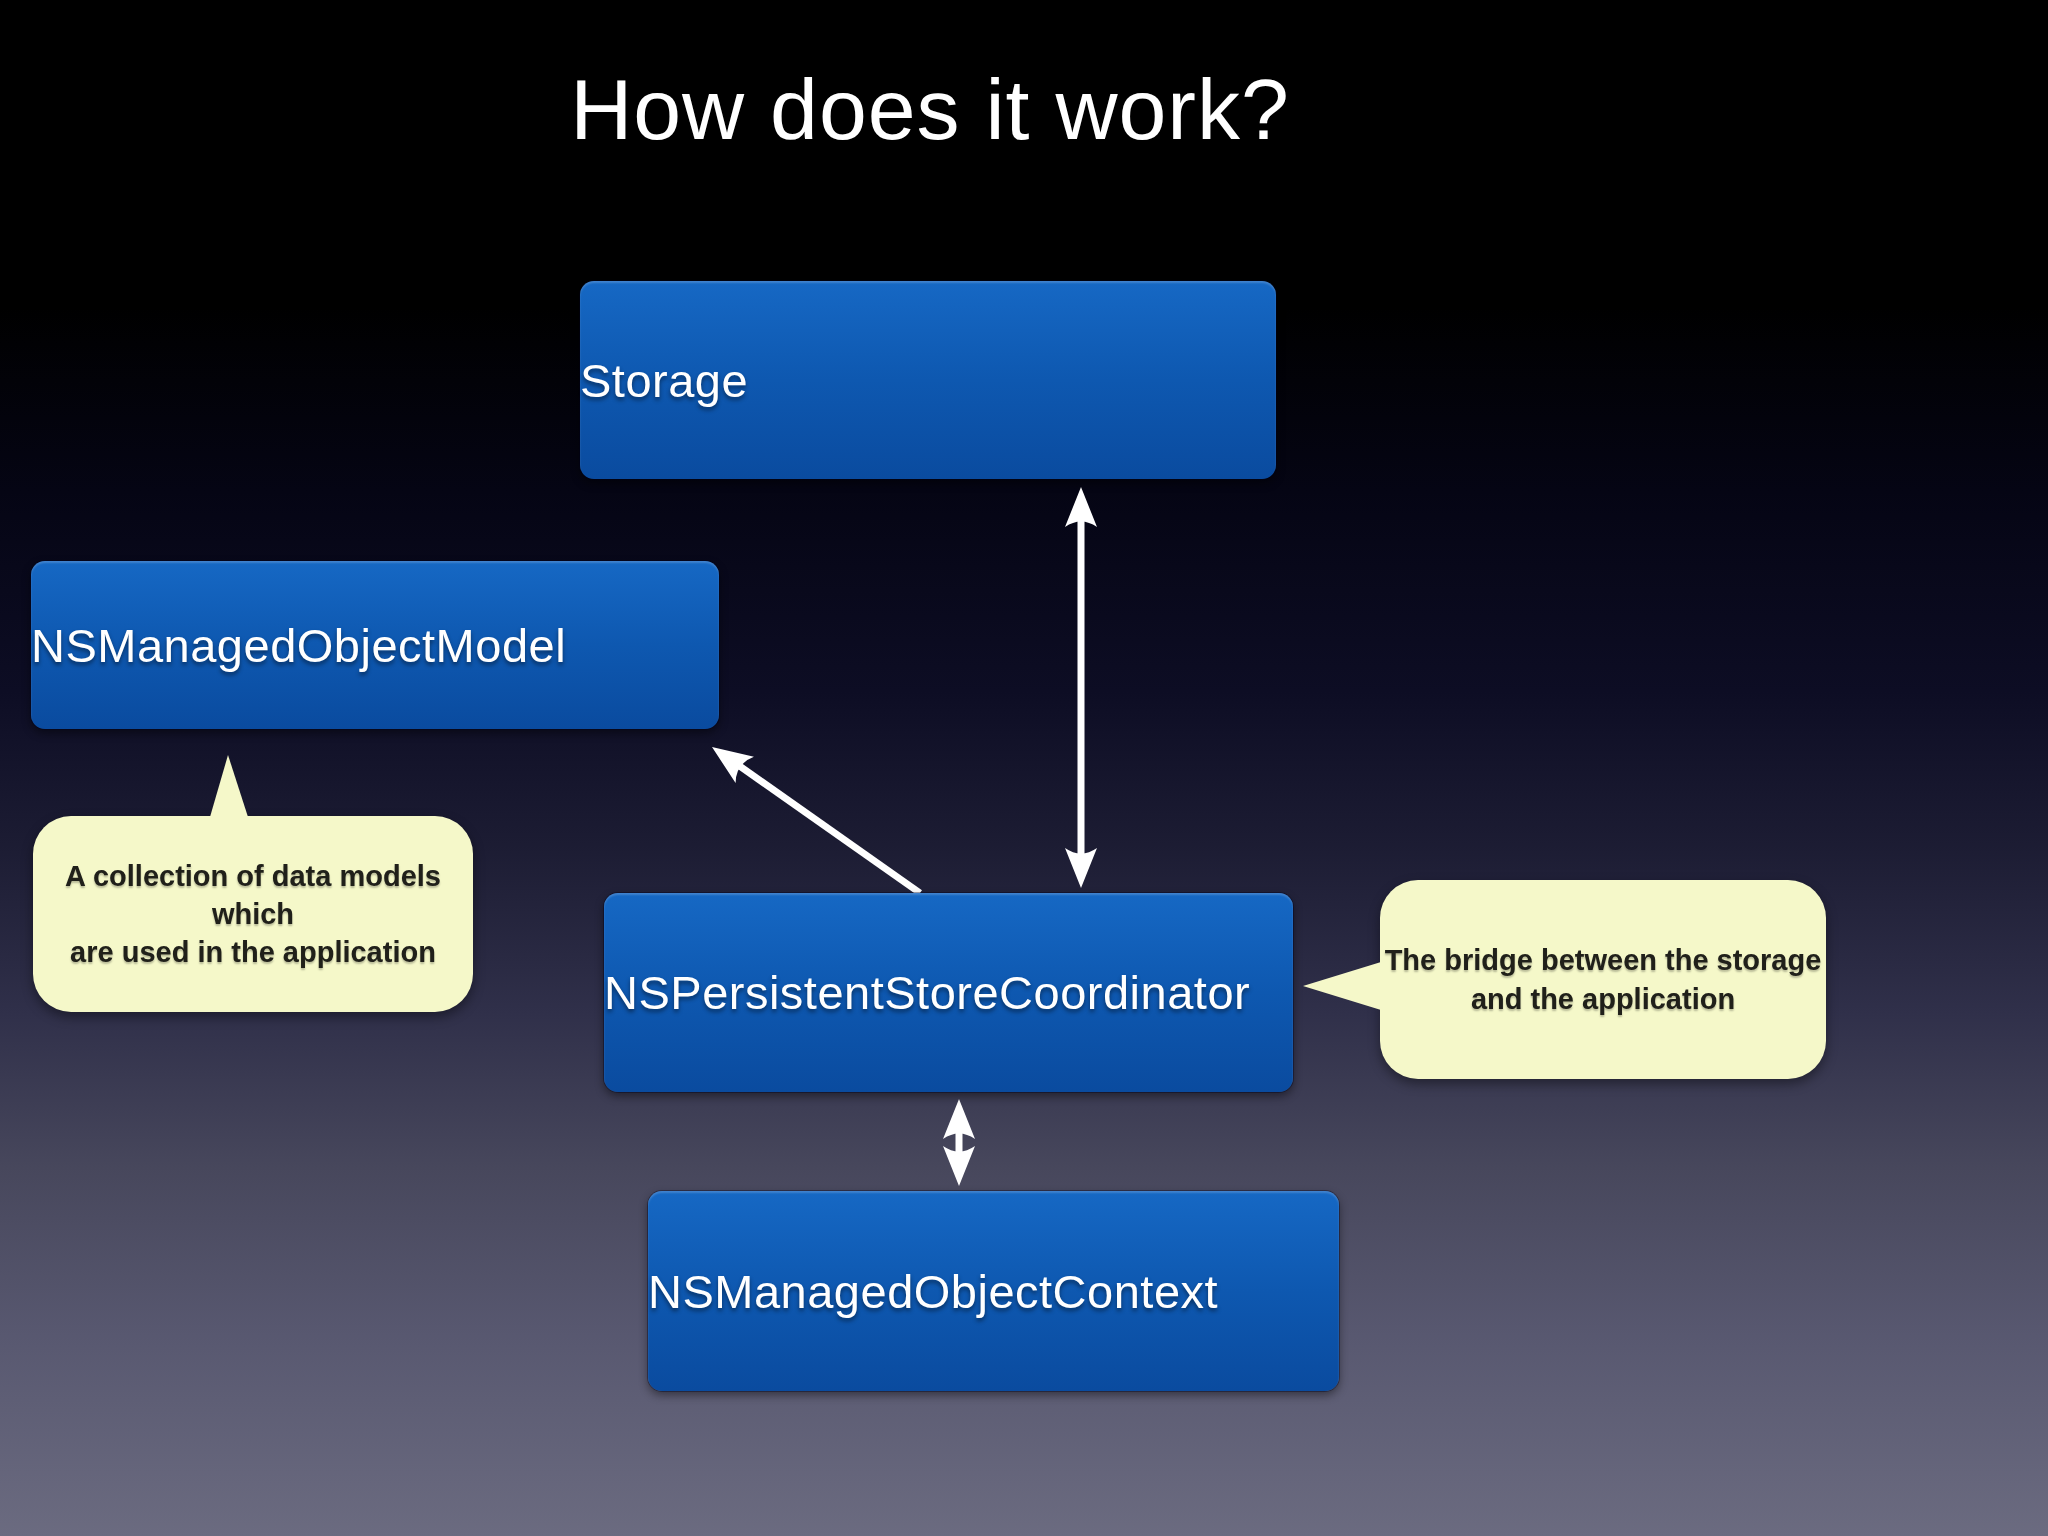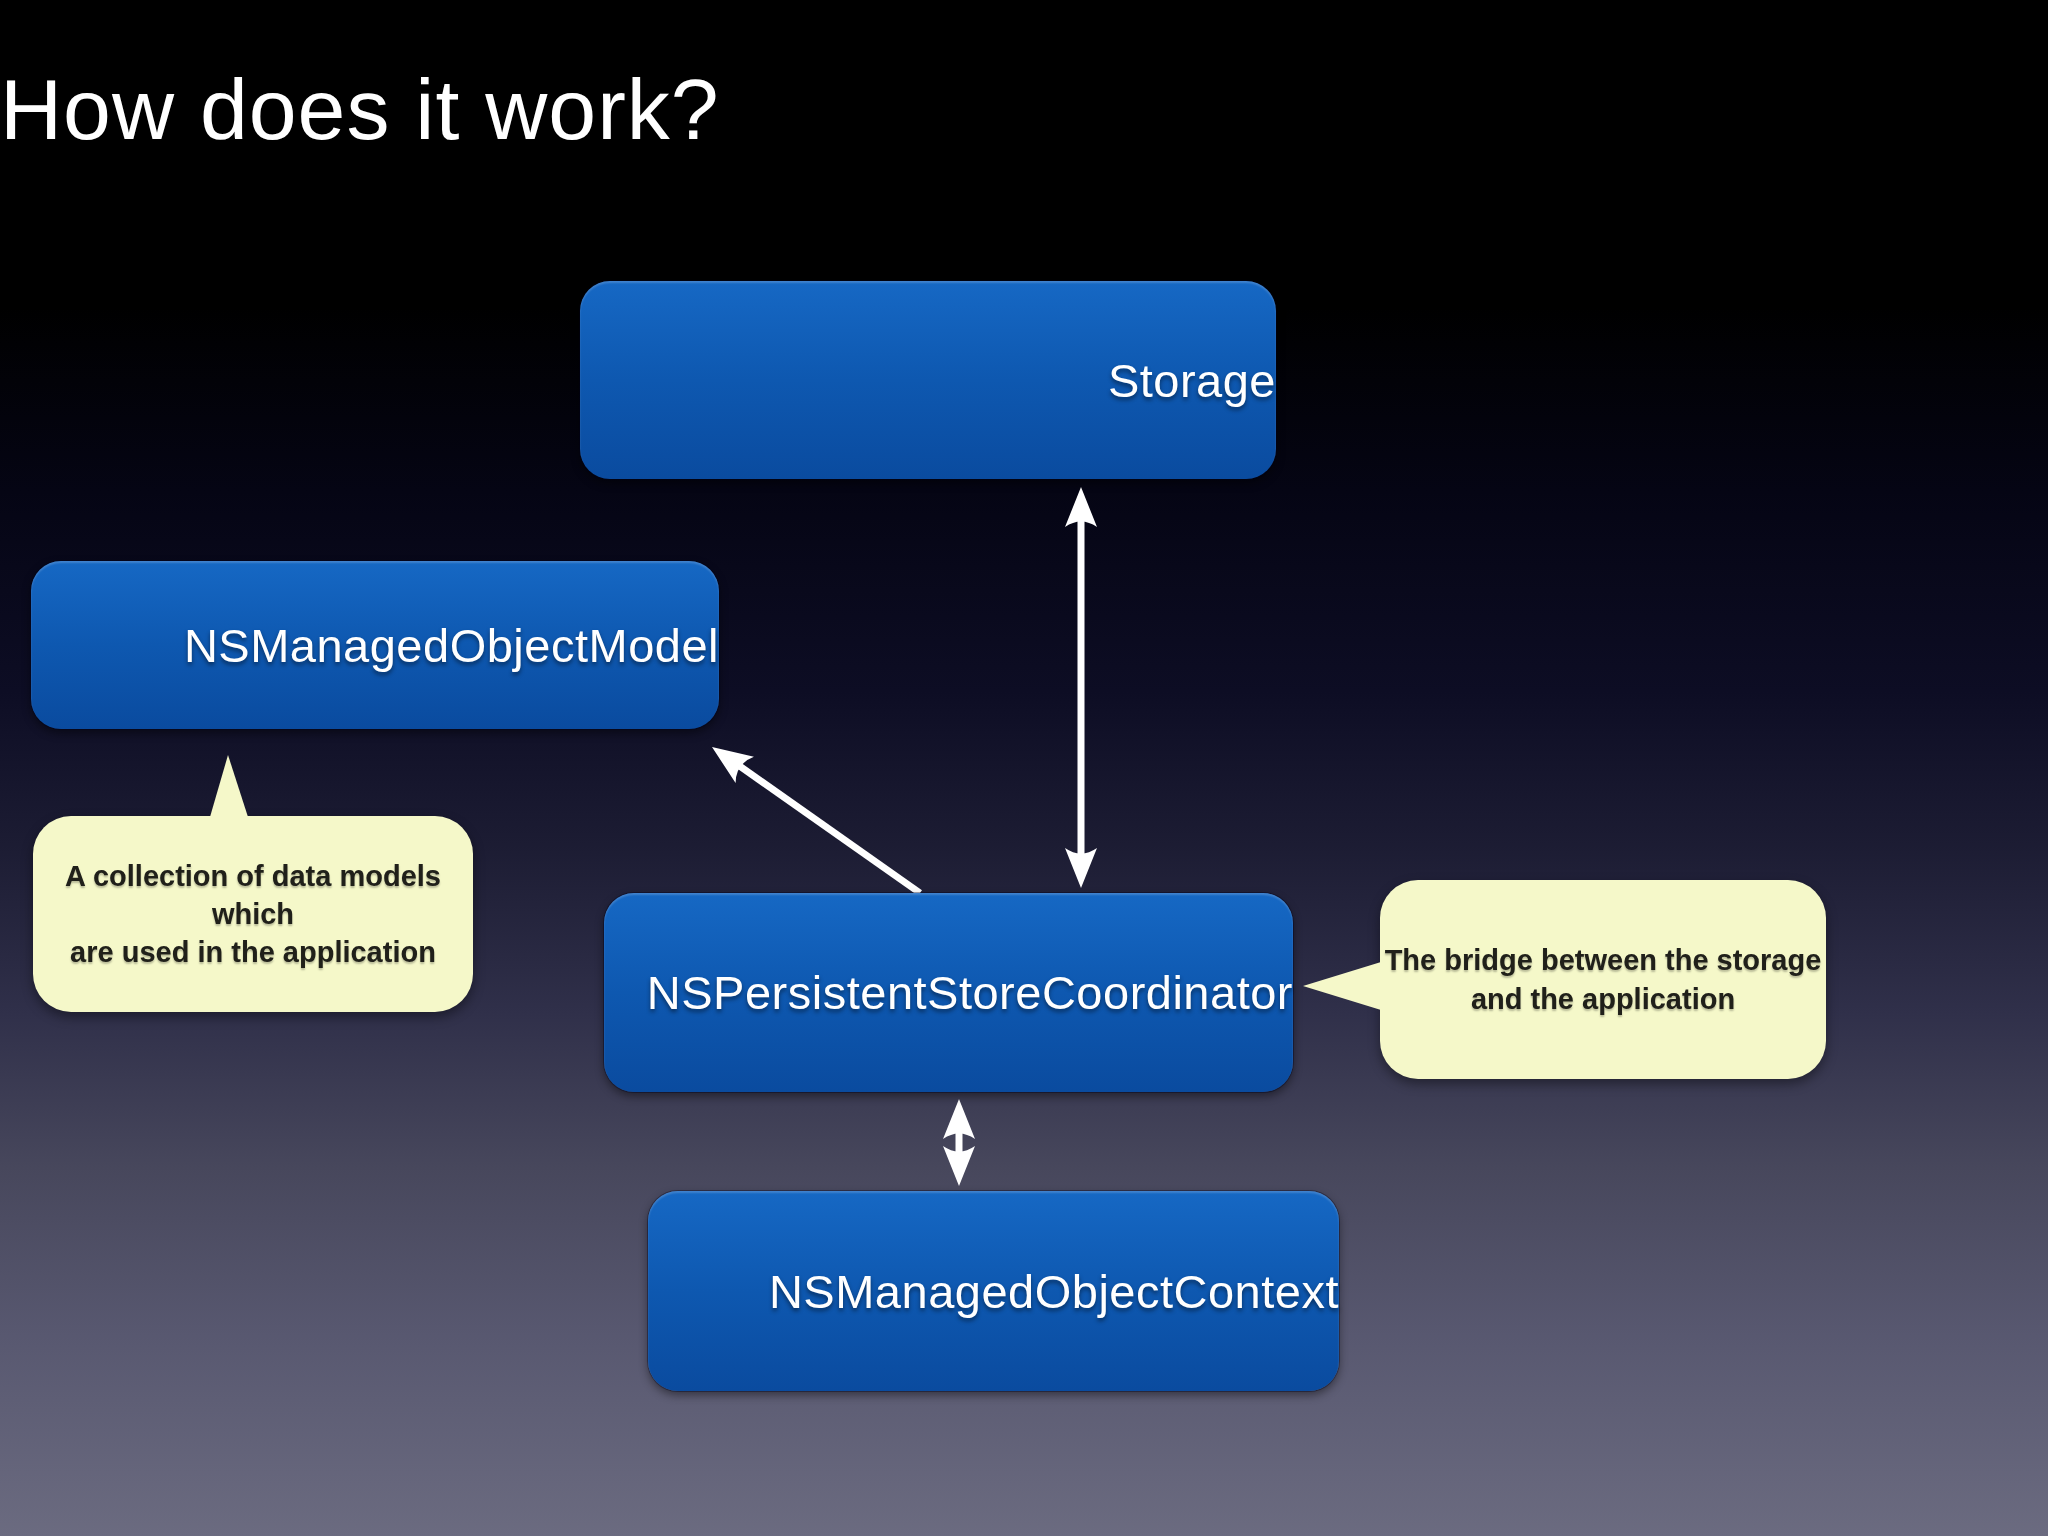--- a/index.html
+++ b/index.html
@@ -31,36 +31,36 @@
       #47475c 76%,
       #585870 87%,
       #6b6b80 100%);
     overflow: hidden;
   }
   .slide-title {
     position: absolute;
     top: 58px;
     left: 0;
     width: 1860px;
-    text-align: left;
+    text-align: center;
     color: var(--title-color);
     font-size: 86px;
     font-weight: 400;
     letter-spacing: 1px;
     line-height: 1.2;
   }
   .node {
     position: absolute;
-    border-radius: 30px;
+    border-radius: 14px;
     background: linear-gradient(180deg, var(--box-top) 0%, #0e58b0 50%, var(--box-bottom) 100%);
     box-shadow: 0 0 0 1px rgba(0,0,30,0.35), 0 4px 10px rgba(0,0,0,0.45),
                 inset 0 2px 2px rgba(255,255,255,0.18);
     display: flex;
     align-items: center;
-    justify-content: flex-end;
+    justify-content: flex-start;
   }
   .node-label {
     color: var(--box-label);
     font-size: 47px;
     font-weight: 400;
     letter-spacing: 0.5px;
     text-shadow: 0 3px 4px rgba(0,0,0,0.45);
     white-space: nowrap;
   }
   .node-storage     { left: 580px;  top: 281px;  width: 696px; height: 198px; }

